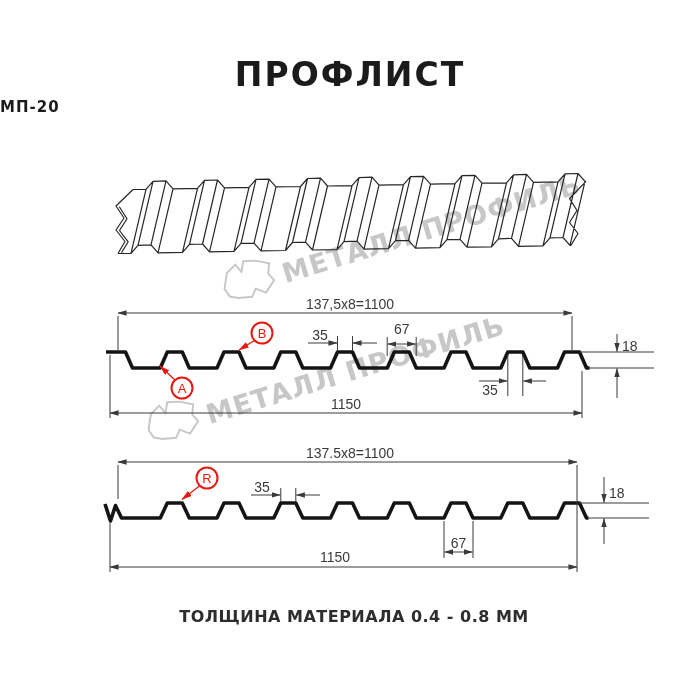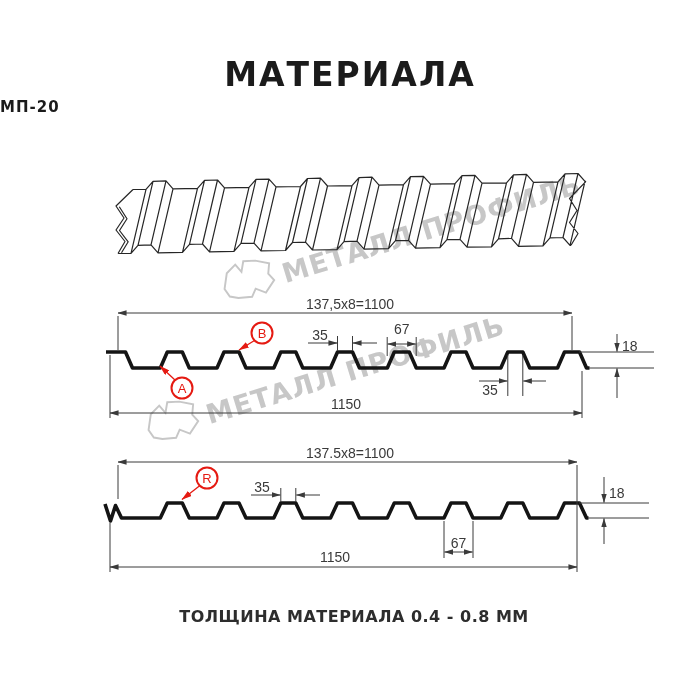--- a/index.html
+++ b/index.html
@@ -28,21 +28,21 @@
   .dims text{font-family:"Liberation Sans",sans-serif;font-size:14px;fill:#3a3a3a;}
   .red-ann circle{fill:none;stroke:#e51a12;stroke-width:2;}
   .red-ann line{stroke:#e51a12;stroke-width:1.3;}
   .red-ann text{font-family:"Liberation Sans",sans-serif;font-size:13px;fill:#e51a12;}
 </style>
 </head>
 <body>
 
 <div class="page">
 
-  <div class="title">МАТЕРИАЛА</div>
+  <div class="title">ПРОФЛИСТ</div>
   <div class="subtitle">МП-20</div>
 
   <div class="wm wm1">
     <svg width="54" height="42" viewBox="0 0 56 42">
       <polygon points="2,24 9,9 20,3 24,12 29,2 41,5 54,12 50,22 54,30 42,40 33,33 27,40 13,37 5,33" fill="none" stroke="#c7c7c7" stroke-width="2"></polygon>
     </svg>
     <span class="wm-text">МЕТАЛЛ ПРОФИЛЬ</span>
   </div>
 
   <div class="wm wm2">

